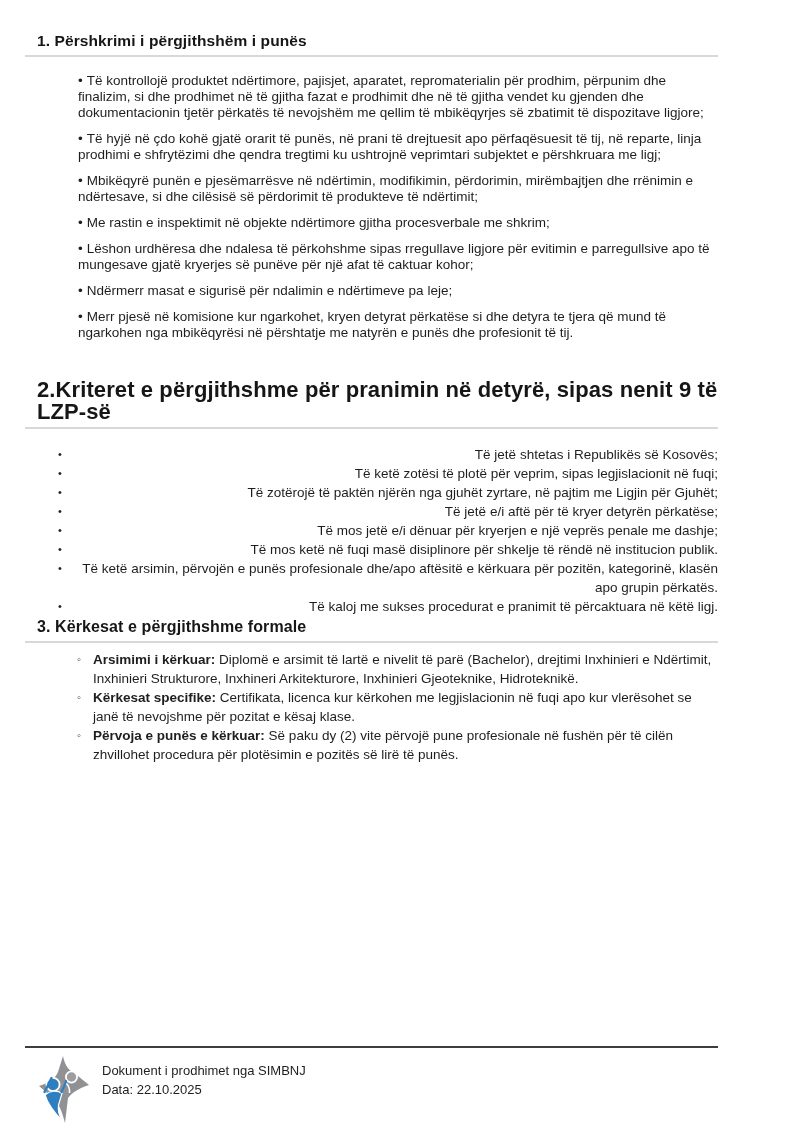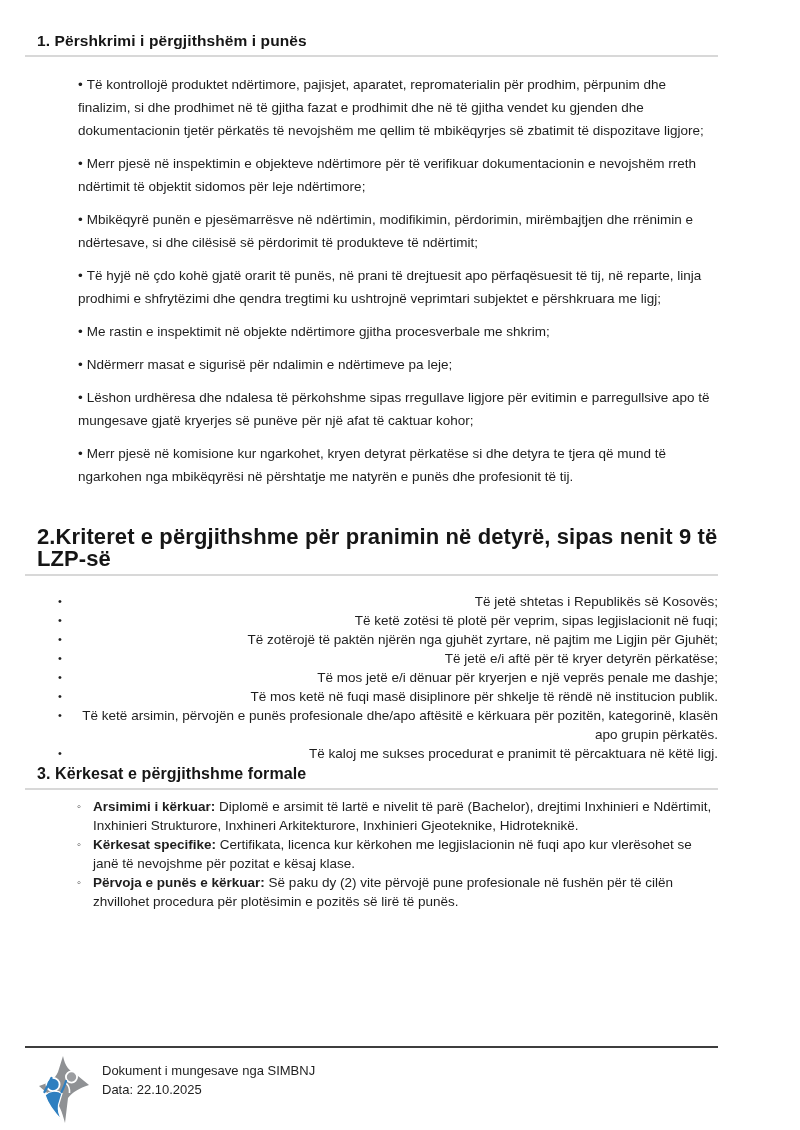--- a/index.html
+++ b/index.html
@@ -20,21 +20,21 @@
     border-bottom:2px solid #d8d8d8;
     letter-spacing:0.1px;
   }
   .t1 { font-size:15.5px; line-height:21px; }
   .t2 { font-size:22px; line-height:22px; margin-top:38px; }
   .t3 { font-size:16px;   line-height:21px; }
 
   .para{
     margin:10px 0 0 53px;
     max-width:660px;
-    font-size:13.5px; line-height:23px;
+    font-size:13.5px; line-height:16px;
   }
   .s1 .para:first-of-type{ margin-top:16px; }
   .para .mk{ margin-right:4px; }
 
   .list2{ margin-top:16px; }
   .li2{
     display:flex; align-items:flex-start;
     font-size:13.5px; line-height:19px;
   }
   .li2 .mk2{
@@ -72,26 +72,25 @@
 </head>
 <body>
 
 <div class="page">
   <div class="content">
 
     <div class="s1">
       <div class="sec-title t1">1. Përshkrimi i përgjithshëm i punës</div>
 
       <p class="para"><span class="mk">•</span><span>Të kontrollojë produktet ndërtimore, pajisjet, aparatet, repromaterialin për prodhim, përpunim dhe finalizim, si dhe prodhimet në të gjitha fazat e prodhimit dhe në të gjitha vendet ku gjenden dhe dokumentacionin tjetër përkatës të nevojshëm me qellim të mbikëqyrjes së zbatimit të dispozitave ligjore;</span></p>
-      <p class="para"><span class="mk">•</span><span>Merr pjesë në inspektimin e objekteve ndërtimore për të verifikuar dokumentacionin e nevojshëm rreth ndërtimit të objektit sidomos për leje ndërtimore;</span></p>
+      <p class="para"><span class="mk">•</span><span>Të hyjë në çdo kohë gjatë orarit të punës, në prani të drejtuesit apo përfaqësuesit të tij, në reparte, linja prodhimi e shfrytëzimi dhe qendra tregtimi ku ushtrojnë veprimtari subjektet e përshkruara me ligj;</span></p>
       <p class="para"><span class="mk">•</span><span>Mbikëqyrë punën e pjesëmarrësve në ndërtimin, modifikimin, përdorimin, mirëmbajtjen dhe rrënimin e ndërtesave, si dhe cilësisë së përdorimit të produkteve të ndërtimit;</span></p>
-      <p class="para"><span class="mk">•</span><span>Të hyjë në çdo kohë gjatë orarit të punës, në prani të drejtuesit apo përfaqësuesit të tij, në reparte, linja prodhimi e shfrytëzimi dhe qendra tregtimi ku ushtrojnë veprimtari subjektet e përshkruara me ligj;</span></p>
       <p class="para"><span class="mk">•</span><span>Me rastin e inspektimit në objekte ndërtimore gjitha procesverbale me shkrim;</span></p>
+      <p class="para"><span class="mk">•</span><span>Lëshon urdhëresa dhe ndalesa të përkohshme sipas rregullave ligjore për evitimin e parregullsive apo të mungesave gjatë kryerjes së punëve për një afat të caktuar kohor;</span></p>
       <p class="para"><span class="mk">•</span><span>Ndërmerr masat e sigurisë për ndalimin e ndërtimeve pa leje;</span></p>
-      <p class="para"><span class="mk">•</span><span>Lëshon urdhëresa dhe ndalesa të përkohshme sipas rregullave ligjore për evitimin e parregullsive apo të mungesave gjatë kryerjes së punëve për një afat të caktuar kohor;</span></p>
       <p class="para"><span class="mk">•</span><span>Merr pjesë në komisione kur ngarkohet, kryen detyrat përkatëse si dhe detyra te tjera që mund të ngarkohen nga mbikëqyrësi në përshtatje me natyrën e punës dhe profesionit të tij.</span></p>
     </div>
 
     <div class="s2">
       <div class="sec-title t2">2.Kriteret e përgjithshme për pranimin në detyrë, sipas nenit 9 të LZP-së</div>
       <div class="list2">
         <div class="li2">
             <span class="mk2">•</span>
             <span class="txt">Të jetë shtetas i Republikës së Kosovës;</span>
           </div>
@@ -154,18 +153,18 @@
       <circle cx="35.5" cy="22" r="5.6" stroke="#ffffff" stroke-width="1.8" fill="#9b9da0"></circle>
       <path d="M30 28 C33 31 34 34 33.5 38" stroke="#ffffff" stroke-width="1.6" fill="none"></path>
       <circle cx="17" cy="29.5" r="6.6" stroke="#ffffff" stroke-width="1.8" fill="#2e7fc0"></circle>
       <path d="M9 40 C14 35.5 21 35 26 38.5 L22.5 50 C21.5 57 23.5 61 26.5 66 C19.5 59 12 49.5 9 40 Z" stroke="#ffffff" stroke-width="1.2" fill="#2e7fc0"></path>
       <path d="M8.5 37 C11 32 13 29 15.5 23" stroke-width="2.4" fill="none" stroke-linecap="round" stroke="#2e7fc0"></path>
       <path d="M25.5 37 C27.5 33 29 30 30 26" stroke-width="2.2" fill="none" stroke-linecap="round" stroke="#2e7fc0"></path>
     </svg>
   </div>
 
   <div class="footer-text">
-    <div>Dokument i mungesave nga SIMBNJ</div>
+    <div>Dokument i prodhimet nga SIMBNJ</div>
     <div>Data: 22.10.2025</div>
   </div>
 
   <div class="page-num">2 / 4</div>
 </div>
 
 </body></html>

